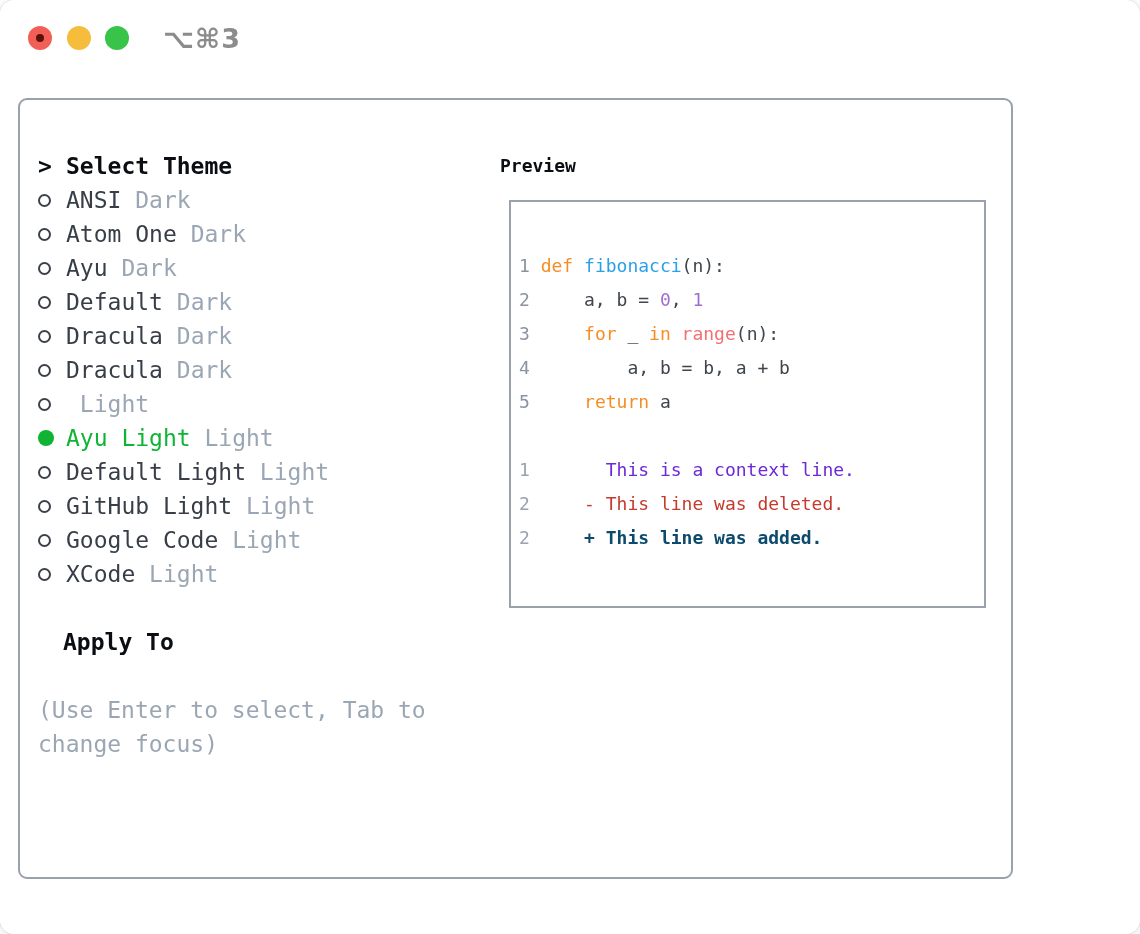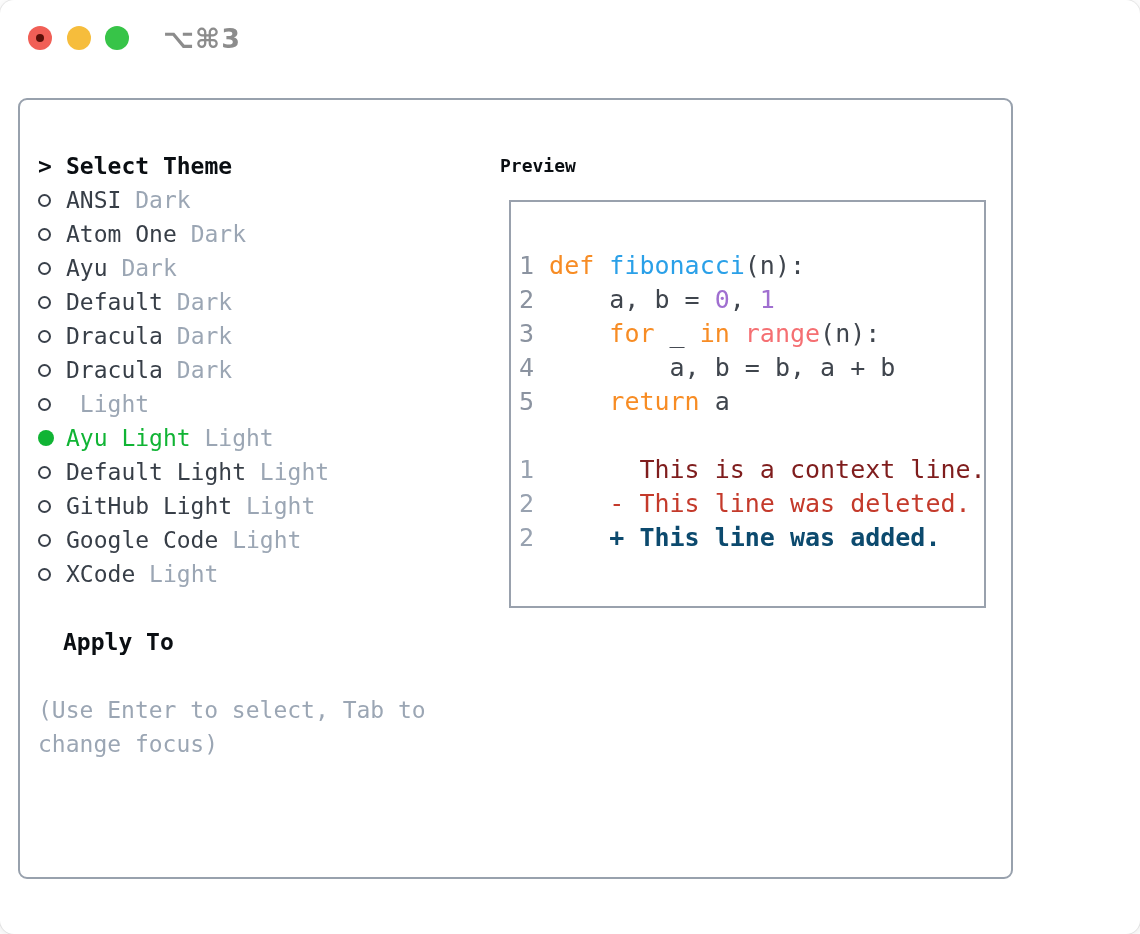--- a/index.html
+++ b/index.html
@@ -38,29 +38,29 @@
   .opt-variant{color:#9ba6b4;margin-left:13.85px;}
   .selected .opt-name{color:#10b434;}
   .hint{color:#9ba6b4;}
   .spacer{height:34px;}
   
   .preview-title{position:absolute;left:480px;top:49px;height:34px;line-height:34px;font-size:18px;}
   .preview-box{
     position:absolute;left:489px;top:100px;width:477px;height:408px;
     border:2px solid #99a1ad;background:#ffffff;padding:47px 0 0 8px;overflow:hidden;
   }
-  .pline{height:34px;line-height:34px;font-size:25px;white-space:pre;}
+  .pline{height:34px;line-height:34px;font-size:18px;white-space:pre;}
   .c-lnum{color:#8b93a0;}
   .c-dnum{color:#98a2b0;}
   .c-kw{color:#f78c24;}
   .c-fn{color:#2aa0e8;}
   .c-num{color:#a06fd0;}
   .c-builtin{color:#f56f72;}
   .c-code{color:#3f454d;}
-  .c-ctx{color:#7f1d1d;}
+  .c-ctx{color:#6d28d9;}
   .c-del{color:#c43a2b;}
   .c-add{color:#0c4a6e;font-weight:bold;}
 </style>
 </head>
 <body>
 
 <div class="window">
 
   <div class="titlebar">
     <span class="tl tl-red">

